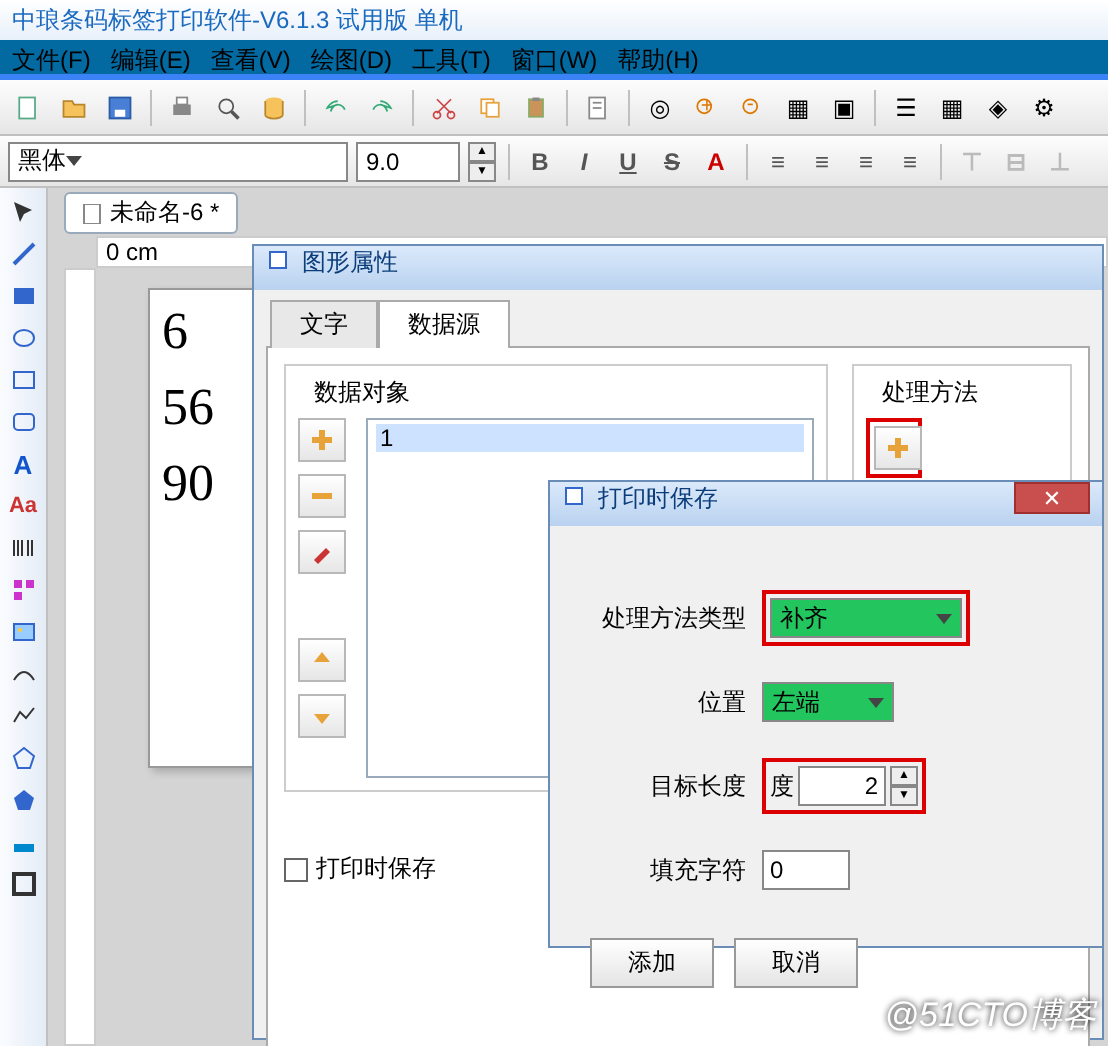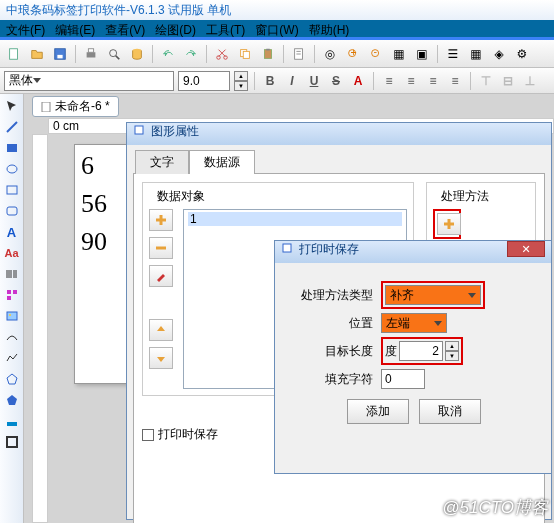--- a/index.html
+++ b/index.html
@@ -31,23 +31,23 @@
 .tabs{display:flex;padding:4px 8px 0;gap:0}
 .tab{padding:3px 14px;border:1px solid #aaa;border-bottom:none;background:#e8e8e8;position:relative;top:1px}
 .tab.active{background:#fff;z-index:1}
 .tab-body{background:#fff;border:1px solid #aaa;margin:0 6px 6px;padding:8px;height:calc(100% - 30px)}
 .group{border:1px solid #ccc;padding:6px;margin-bottom:8px}
 .group-title{font-size:12px;margin:-12px 0 4px 4px;background:#fff;display:inline-block;padding:0 4px}
 .iconcol{display:flex;flex-direction:column;gap:6px;width:28px}
 .sqbtn{width:24px;height:22px;border:1px solid #b8b8b8;background:linear-gradient(#fff,#e6e6e6);display:flex;align-items:center;justify-content:center}
 .listbox{flex:1;height:180px;border:1px solid #9ab;background:#fff;padding:2px 4px}
 .redbox{border:2px solid #d00}
-.row{display:flex;align-items:center;gap:8px;margin:4px 0}
+.row{display:flex;align-items:center;gap:8px;margin:18px 0}
 .row label{width:84px;text-align:right}
-.sel{width:96px;height:20px;border:1px solid #888;background:#f97316;display:flex;align-items:center;justify-content:space-between;padding:0 4px}
+.sel{width:96px;height:20px;border:1px solid #888;background:#22c55e;display:flex;align-items:center;justify-content:space-between;padding:0 4px}
 .dd{width:0;height:0;border-left:4px solid transparent;border-right:4px solid transparent;border-top:5px solid #444}
 .num-input{width:44px;height:20px;border:1px solid #888;background:#fff;text-align:right;padding:0 3px}
 .spin{width:14px;height:20px;display:flex;flex-direction:column}
 .spin div{flex:1;border:1px solid #888;background:#eee;font-size:6px;text-align:center;line-height:8px}
 .btn{padding:3px 18px;border:1px solid #999;background:linear-gradient(#fff,#e4e4e4)}
 .footer-btns{display:flex;gap:10px;justify-content:center;padding:6px}
 .chk{display:flex;align-items:center;gap:4px;margin-top:30px}
 .chkbox{width:12px;height:12px;border:1px solid #666;background:#fff}
 .wm{position:absolute;right:6px;bottom:4px;color:#fff;font-size:17px;font-style:italic;text-shadow:0 0 3px #000}
 </style>
@@ -425,20 +425,20 @@
         <div class="spin">
             <div>▲</div>
             <div>▼</div>
           </div>
       </div>
     </div>
     <div class="row">
       <label>填充字符</label>
       <input class="num-input" style="text-align: left;" value="0">
     </div>
-    <div class="footer-btns" style="justify-content:center;padding-right:4px">
+    <div class="footer-btns" style="justify-content:flex-start;padding-right:4px">
       <button class="btn">添加</button>
       <button class="btn">取消</button>
     </div>
   </div>
 </div>
 
 <div class="wm">@51CTO博客</div>
 
 </body></html>

